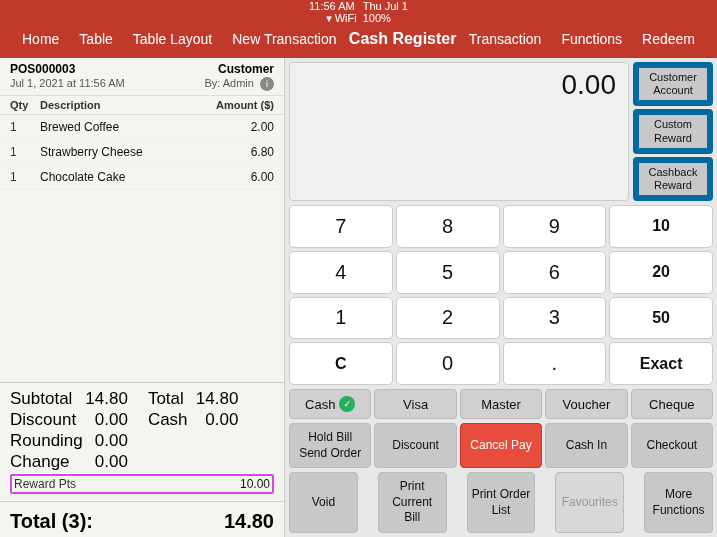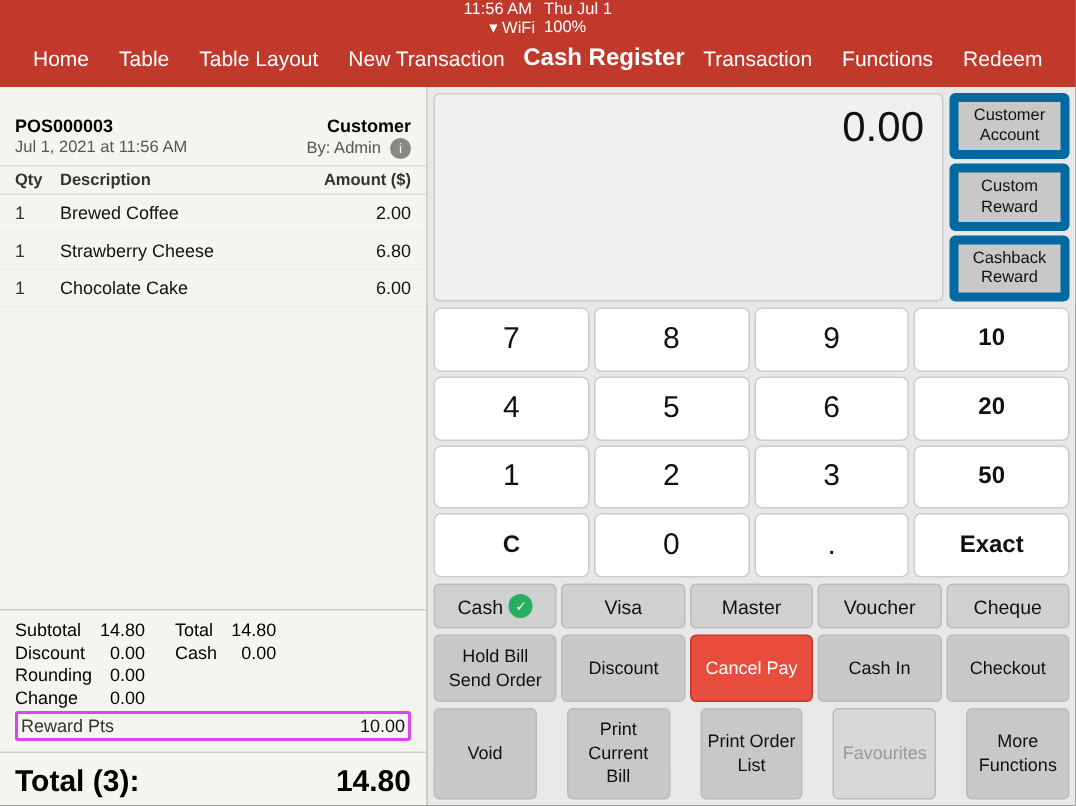--- a/index.html
+++ b/index.html
@@ -62,21 +62,21 @@
     
     .left-panel {
       width: 285px;
       background: #f5f5f0;
       display: flex;
       flex-direction: column;
       border-right: 1px solid #ccc;
     }
 
     .order-header {
-      padding: 19px 10px 4px;
+      padding: 4px 10px 4px;
       border-bottom: 1px solid #ddd;
     }
     .order-header-row1 {
       display: flex;
       justify-content: space-between;
       font-size: 12px;
       font-weight: 600;
     }
     .order-header-row2 {
       font-size: 11px;
@@ -138,21 +138,21 @@
       border-radius: 2px;
       padding: 1px 2px;
       margin-top: 2px;
     }
     .summary-row .label { color: #333; }
     .summary-row .value { color: #111; font-weight: 500; }
     .summary-totals {
       display: flex;
       gap: 20px;
       margin-bottom: 2px;
-      font-size: 12px;
+      font-size: 17px;
     }
     .totals-col { display: flex; flex-direction: column; gap: 1px; }
     .totals-row { display: flex; justify-content: space-between; gap: 12px; }
 
     .grand-total {
       padding: 8px 10px 4px;
       font-size: 20px;
       font-weight: 700;
       display: flex;
       justify-content: space-between;

